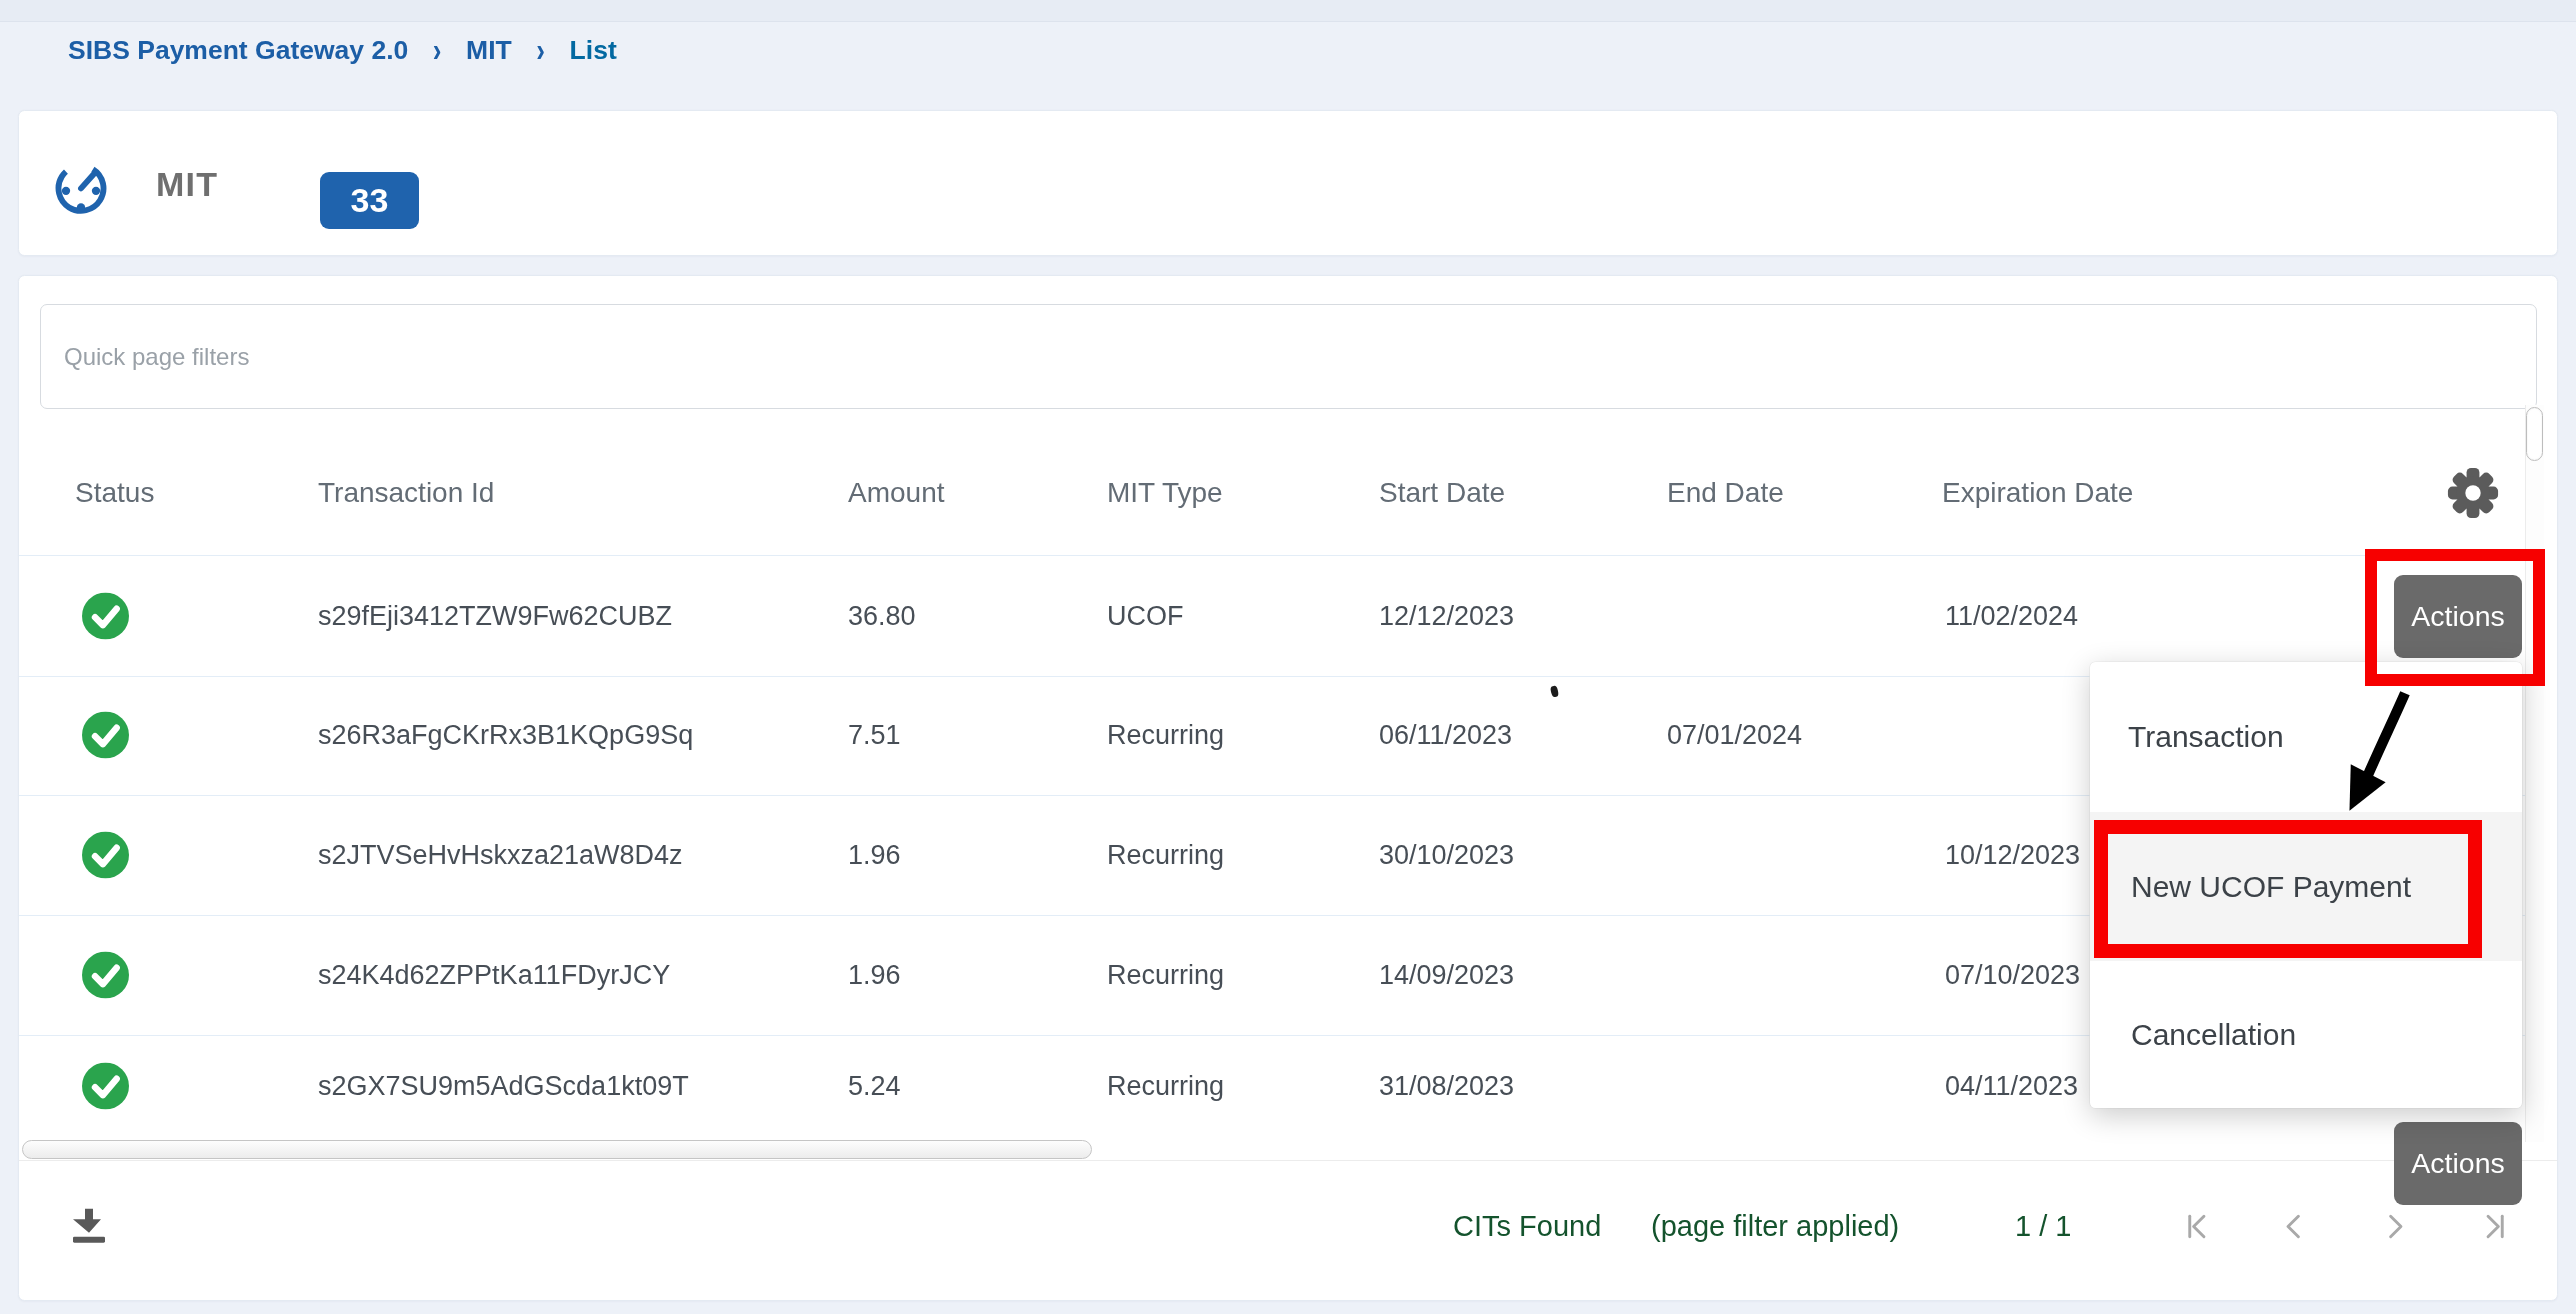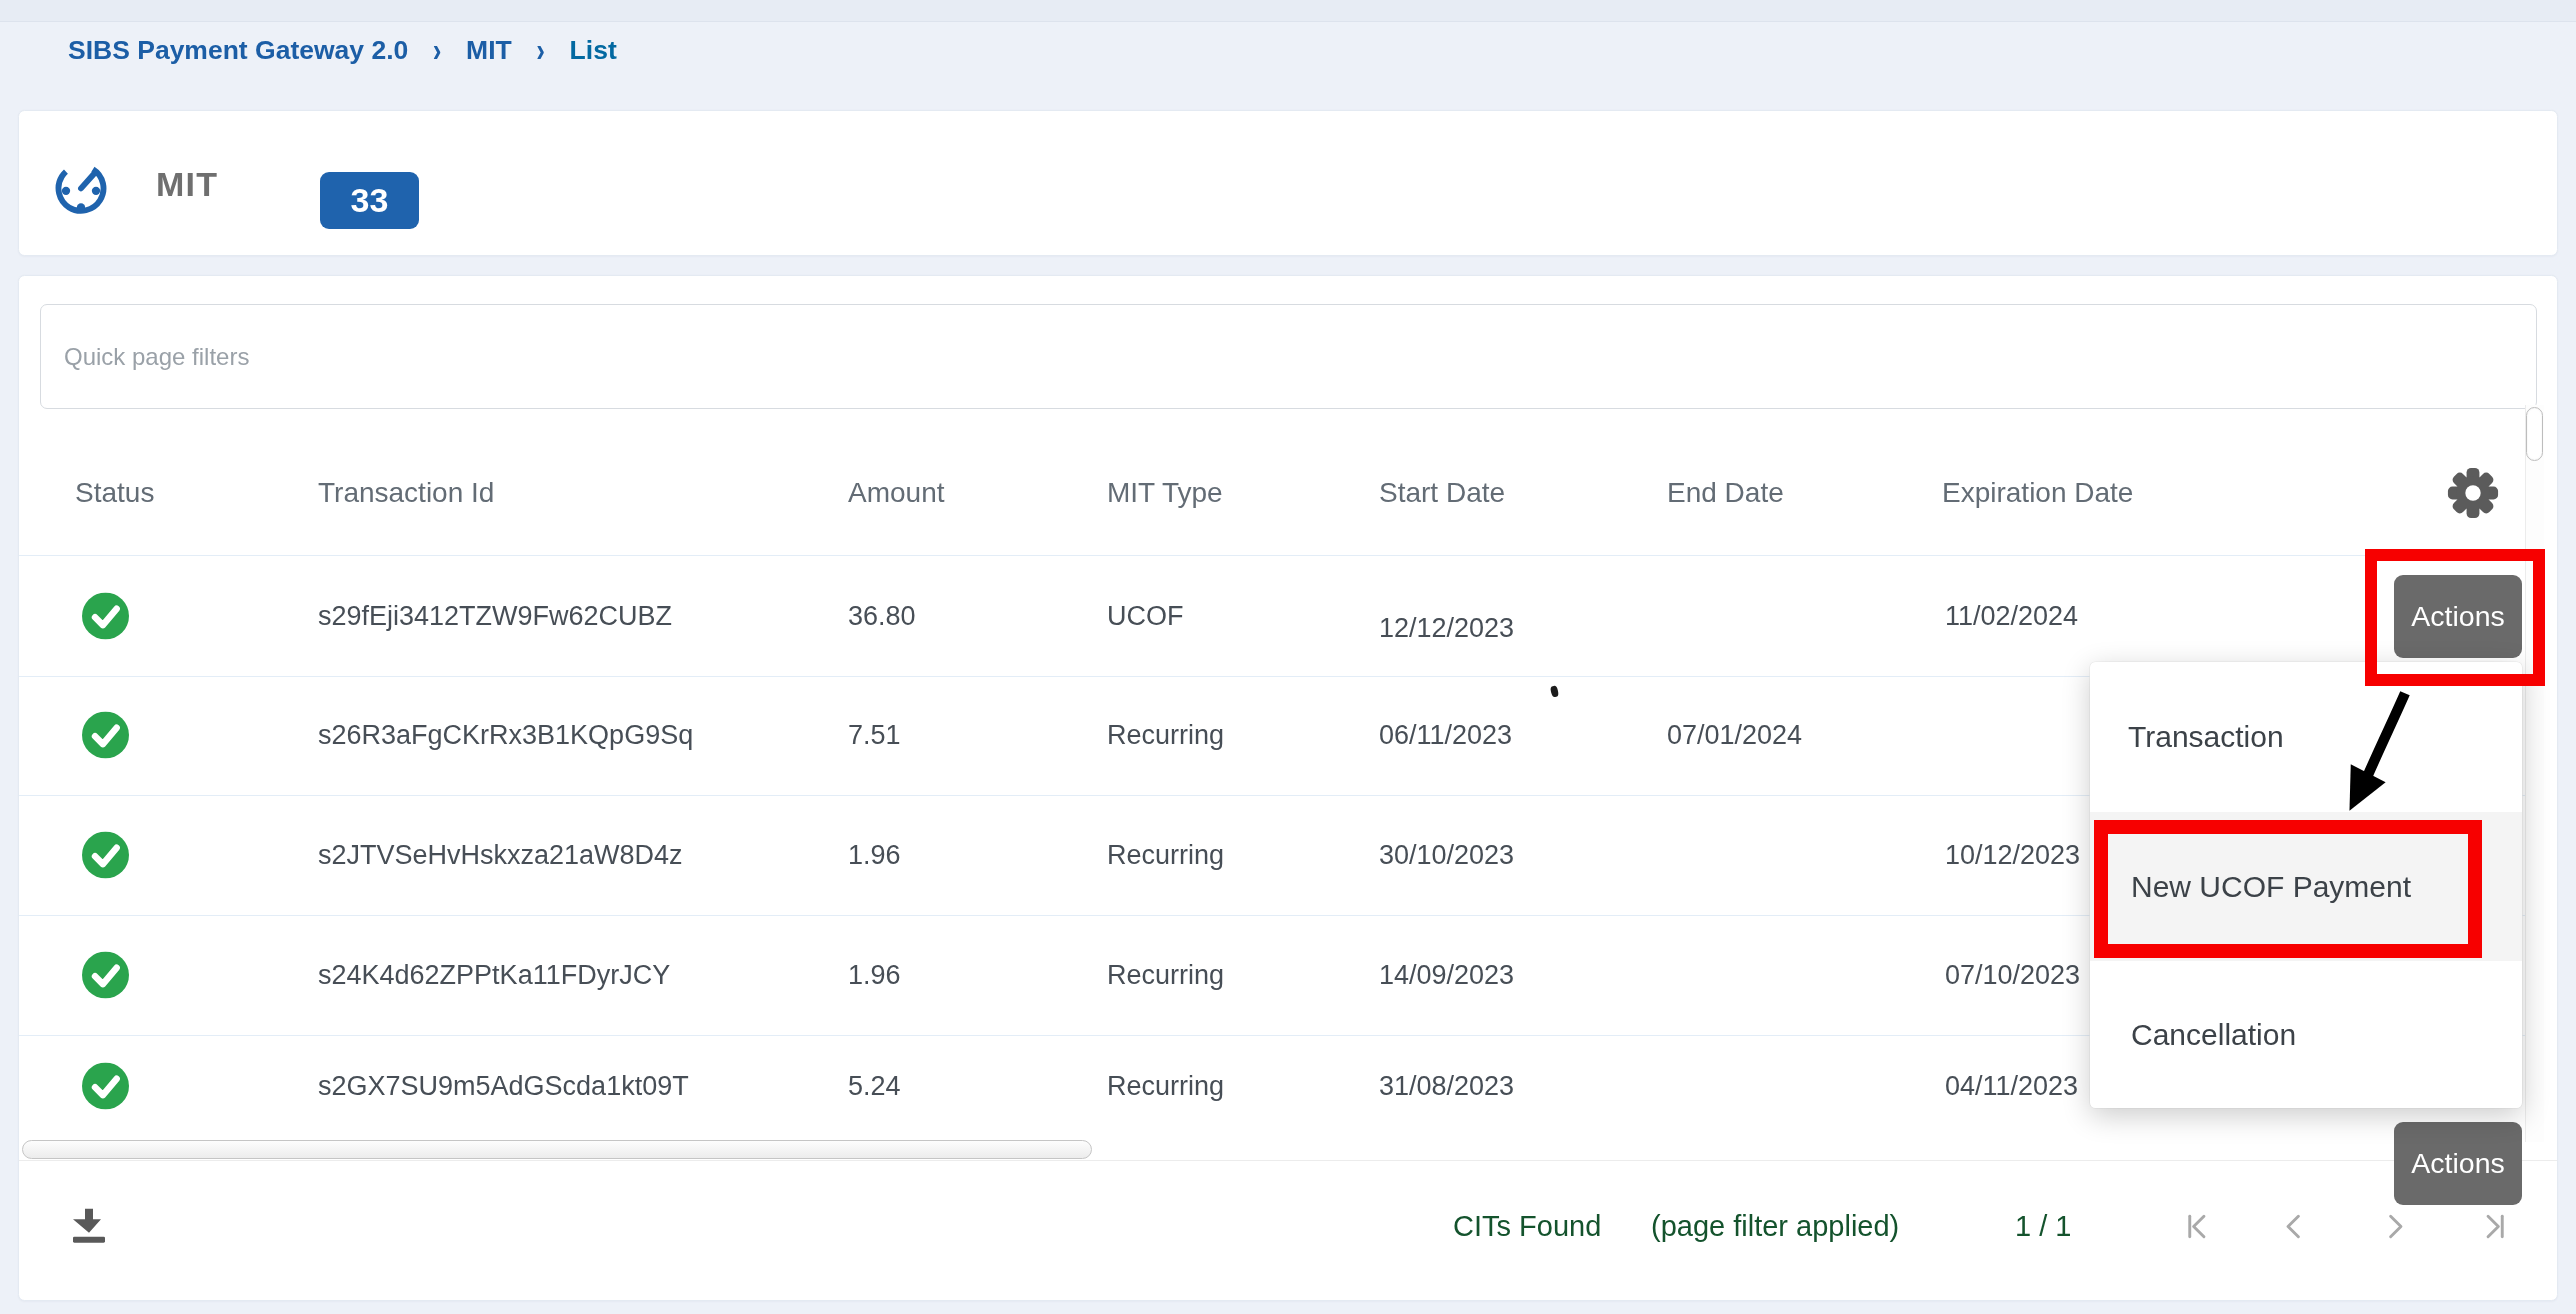--- a/index.html
+++ b/index.html
@@ -123,21 +123,21 @@
   <div class="divider" style="top:279px;"></div>
 
   <div>
     <svg class="status-dot" style="top:340px;" viewBox="0 0 72 72">
       <circle cx="36" cy="36" r="36" fill="#2aa44d"></circle>
       <polyline points="20,38 32,50 53,25" fill="none" stroke="#ffffff" stroke-width="10" stroke-linecap="round" stroke-linejoin="round"></polyline>
     </svg>
     <span class="cell" style="left:299px; top:340px;">s29fEji3412TZW9Fw62CUBZ</span>
     <span class="cell" style="left:829px;top:340px;">36.80</span>
     <span class="cell" style="left:1088px;top:340px;">UCOF</span>
-    <span class="cell" style="left:1360px;top:340px;margin-top:12px;">12/12/2023</span>
+    <span class="cell" style="left:1360px;top:340px;">12/12/2023</span>
     <span class="cell" style="left:1648px;top:340px;"></span>
     <span class="cell" style="left:1926px;top:340px;">11/02/2024</span>
     <button class="actions-btn" style="top:299px;">Actions</button>
   </div>
   <div class="divider" style="top:400px;"></div>
 
   <div>
     <svg class="status-dot" style="top:459px;" viewBox="0 0 72 72">
       <circle cx="36" cy="36" r="36" fill="#2aa44d"></circle>
       <polyline points="20,38 32,50 53,25" fill="none" stroke="#ffffff" stroke-width="10" stroke-linecap="round" stroke-linejoin="round"></polyline>

